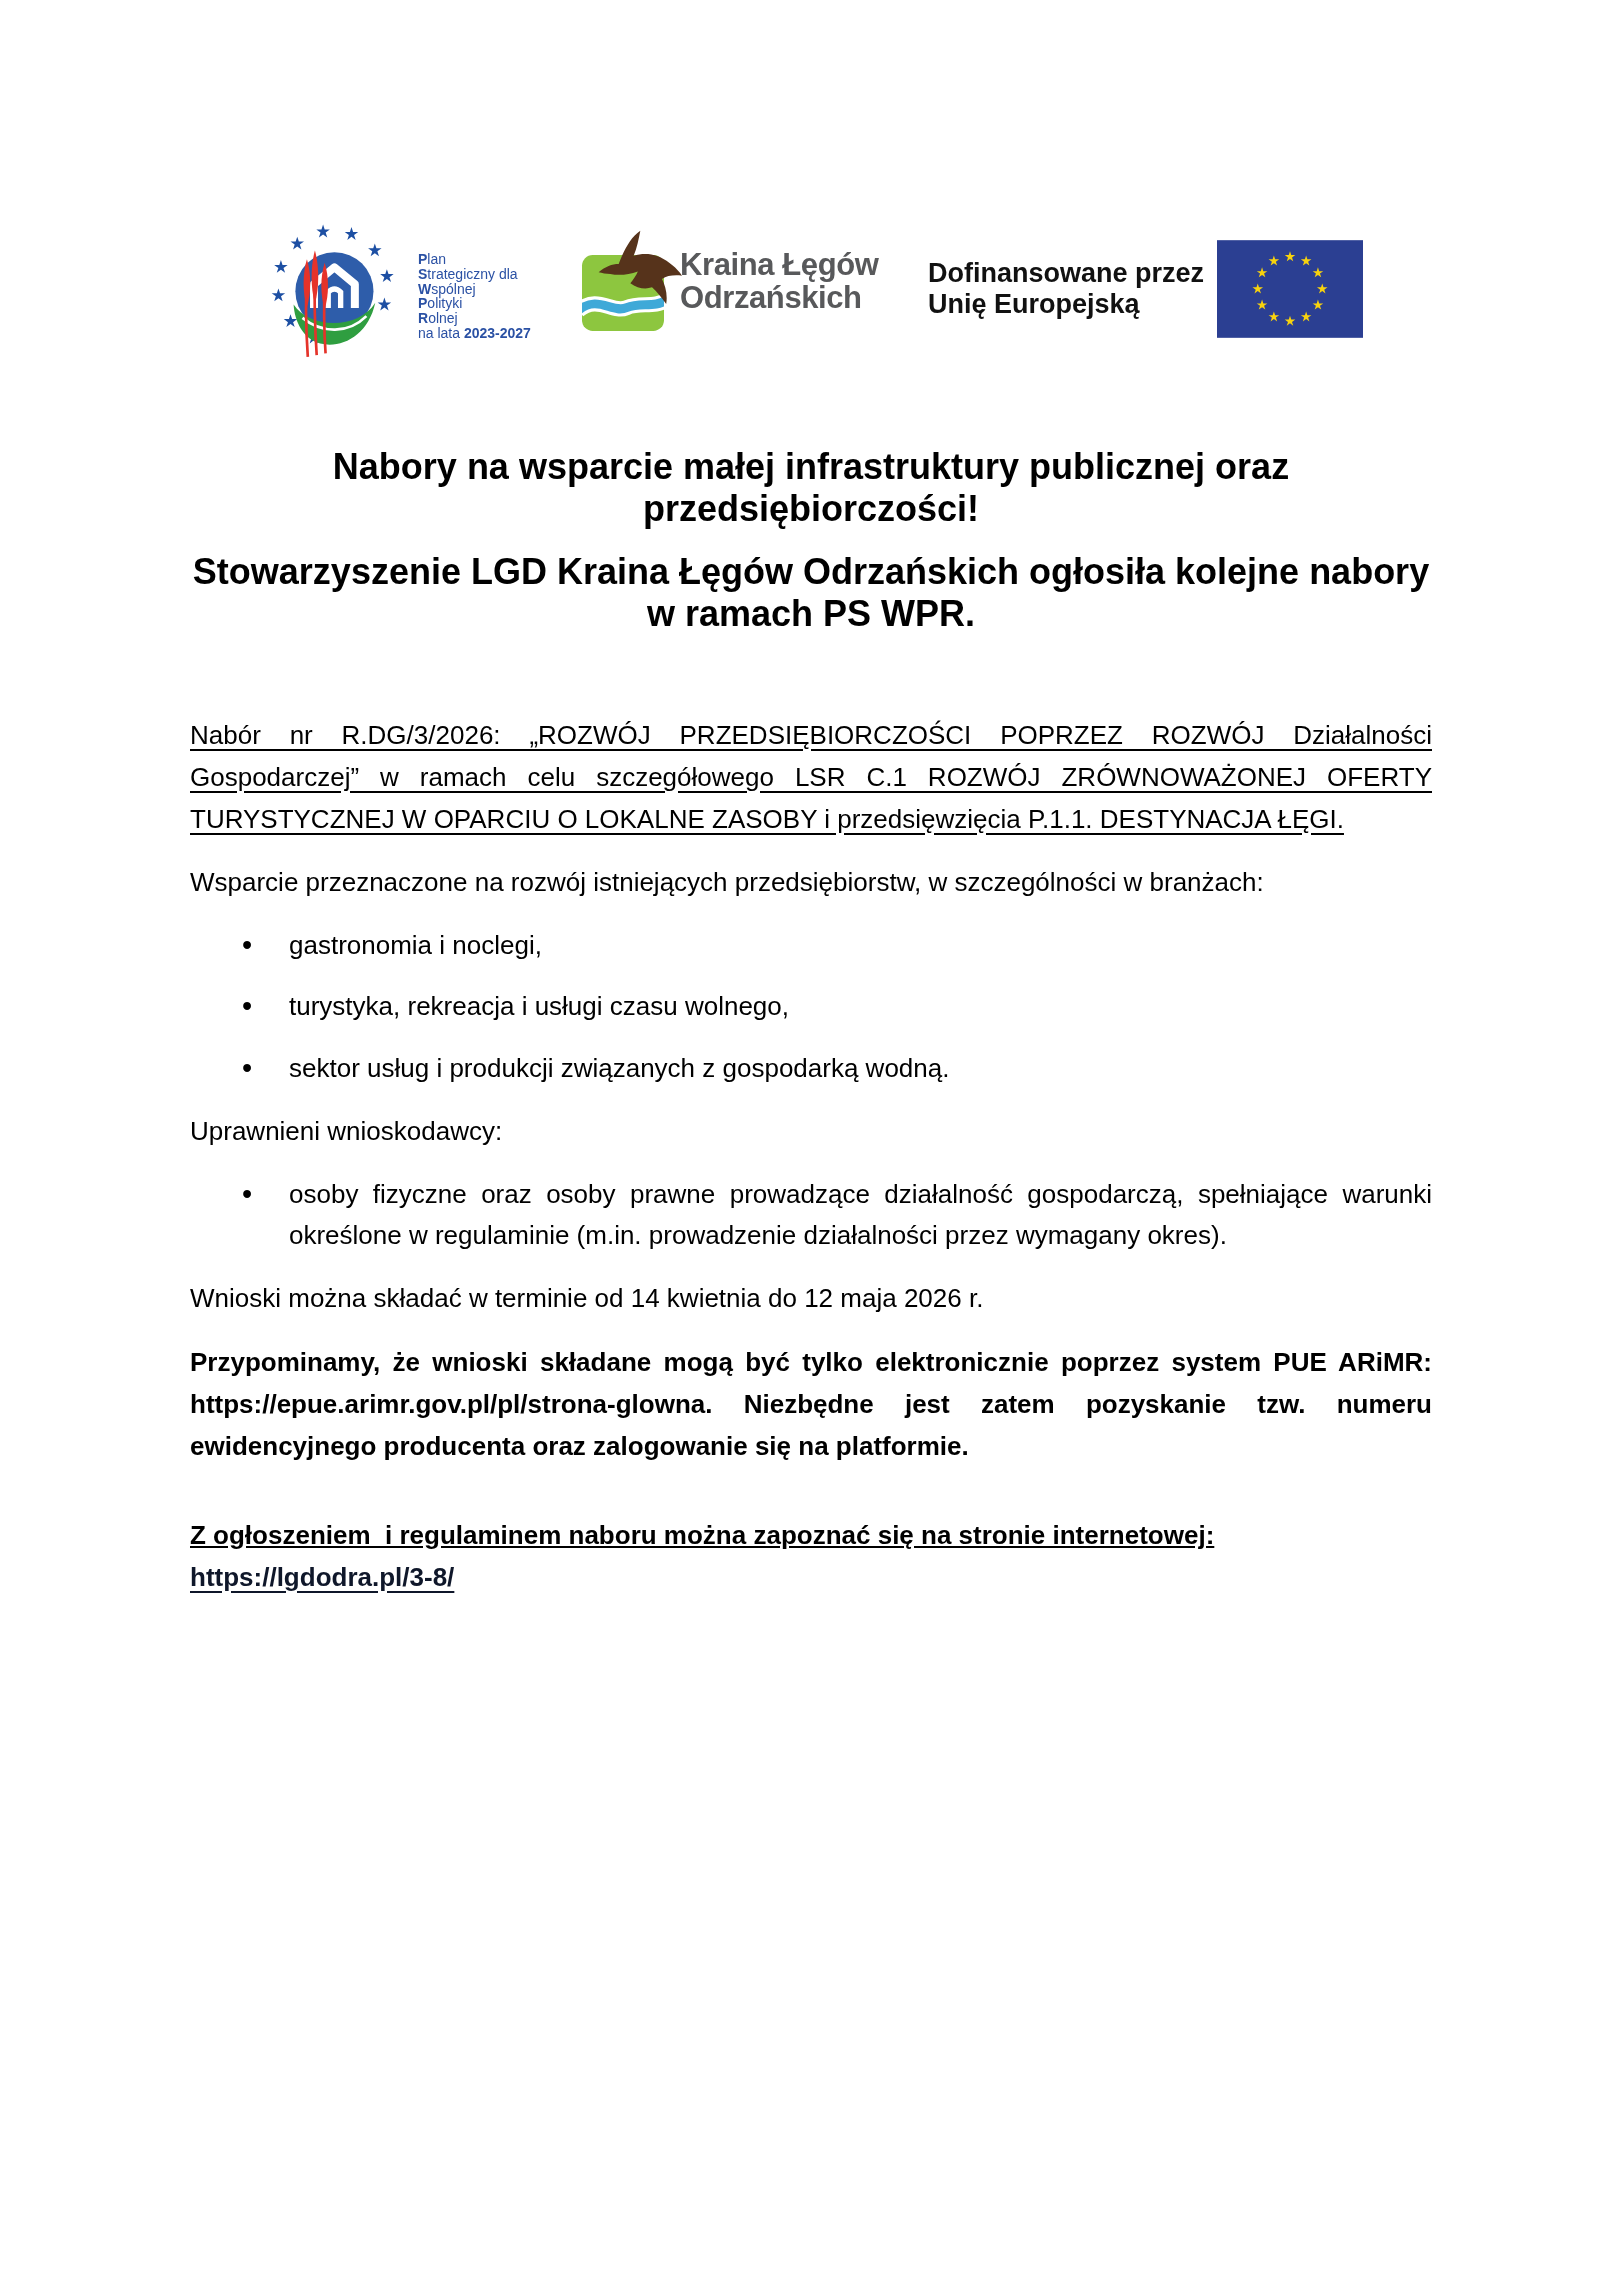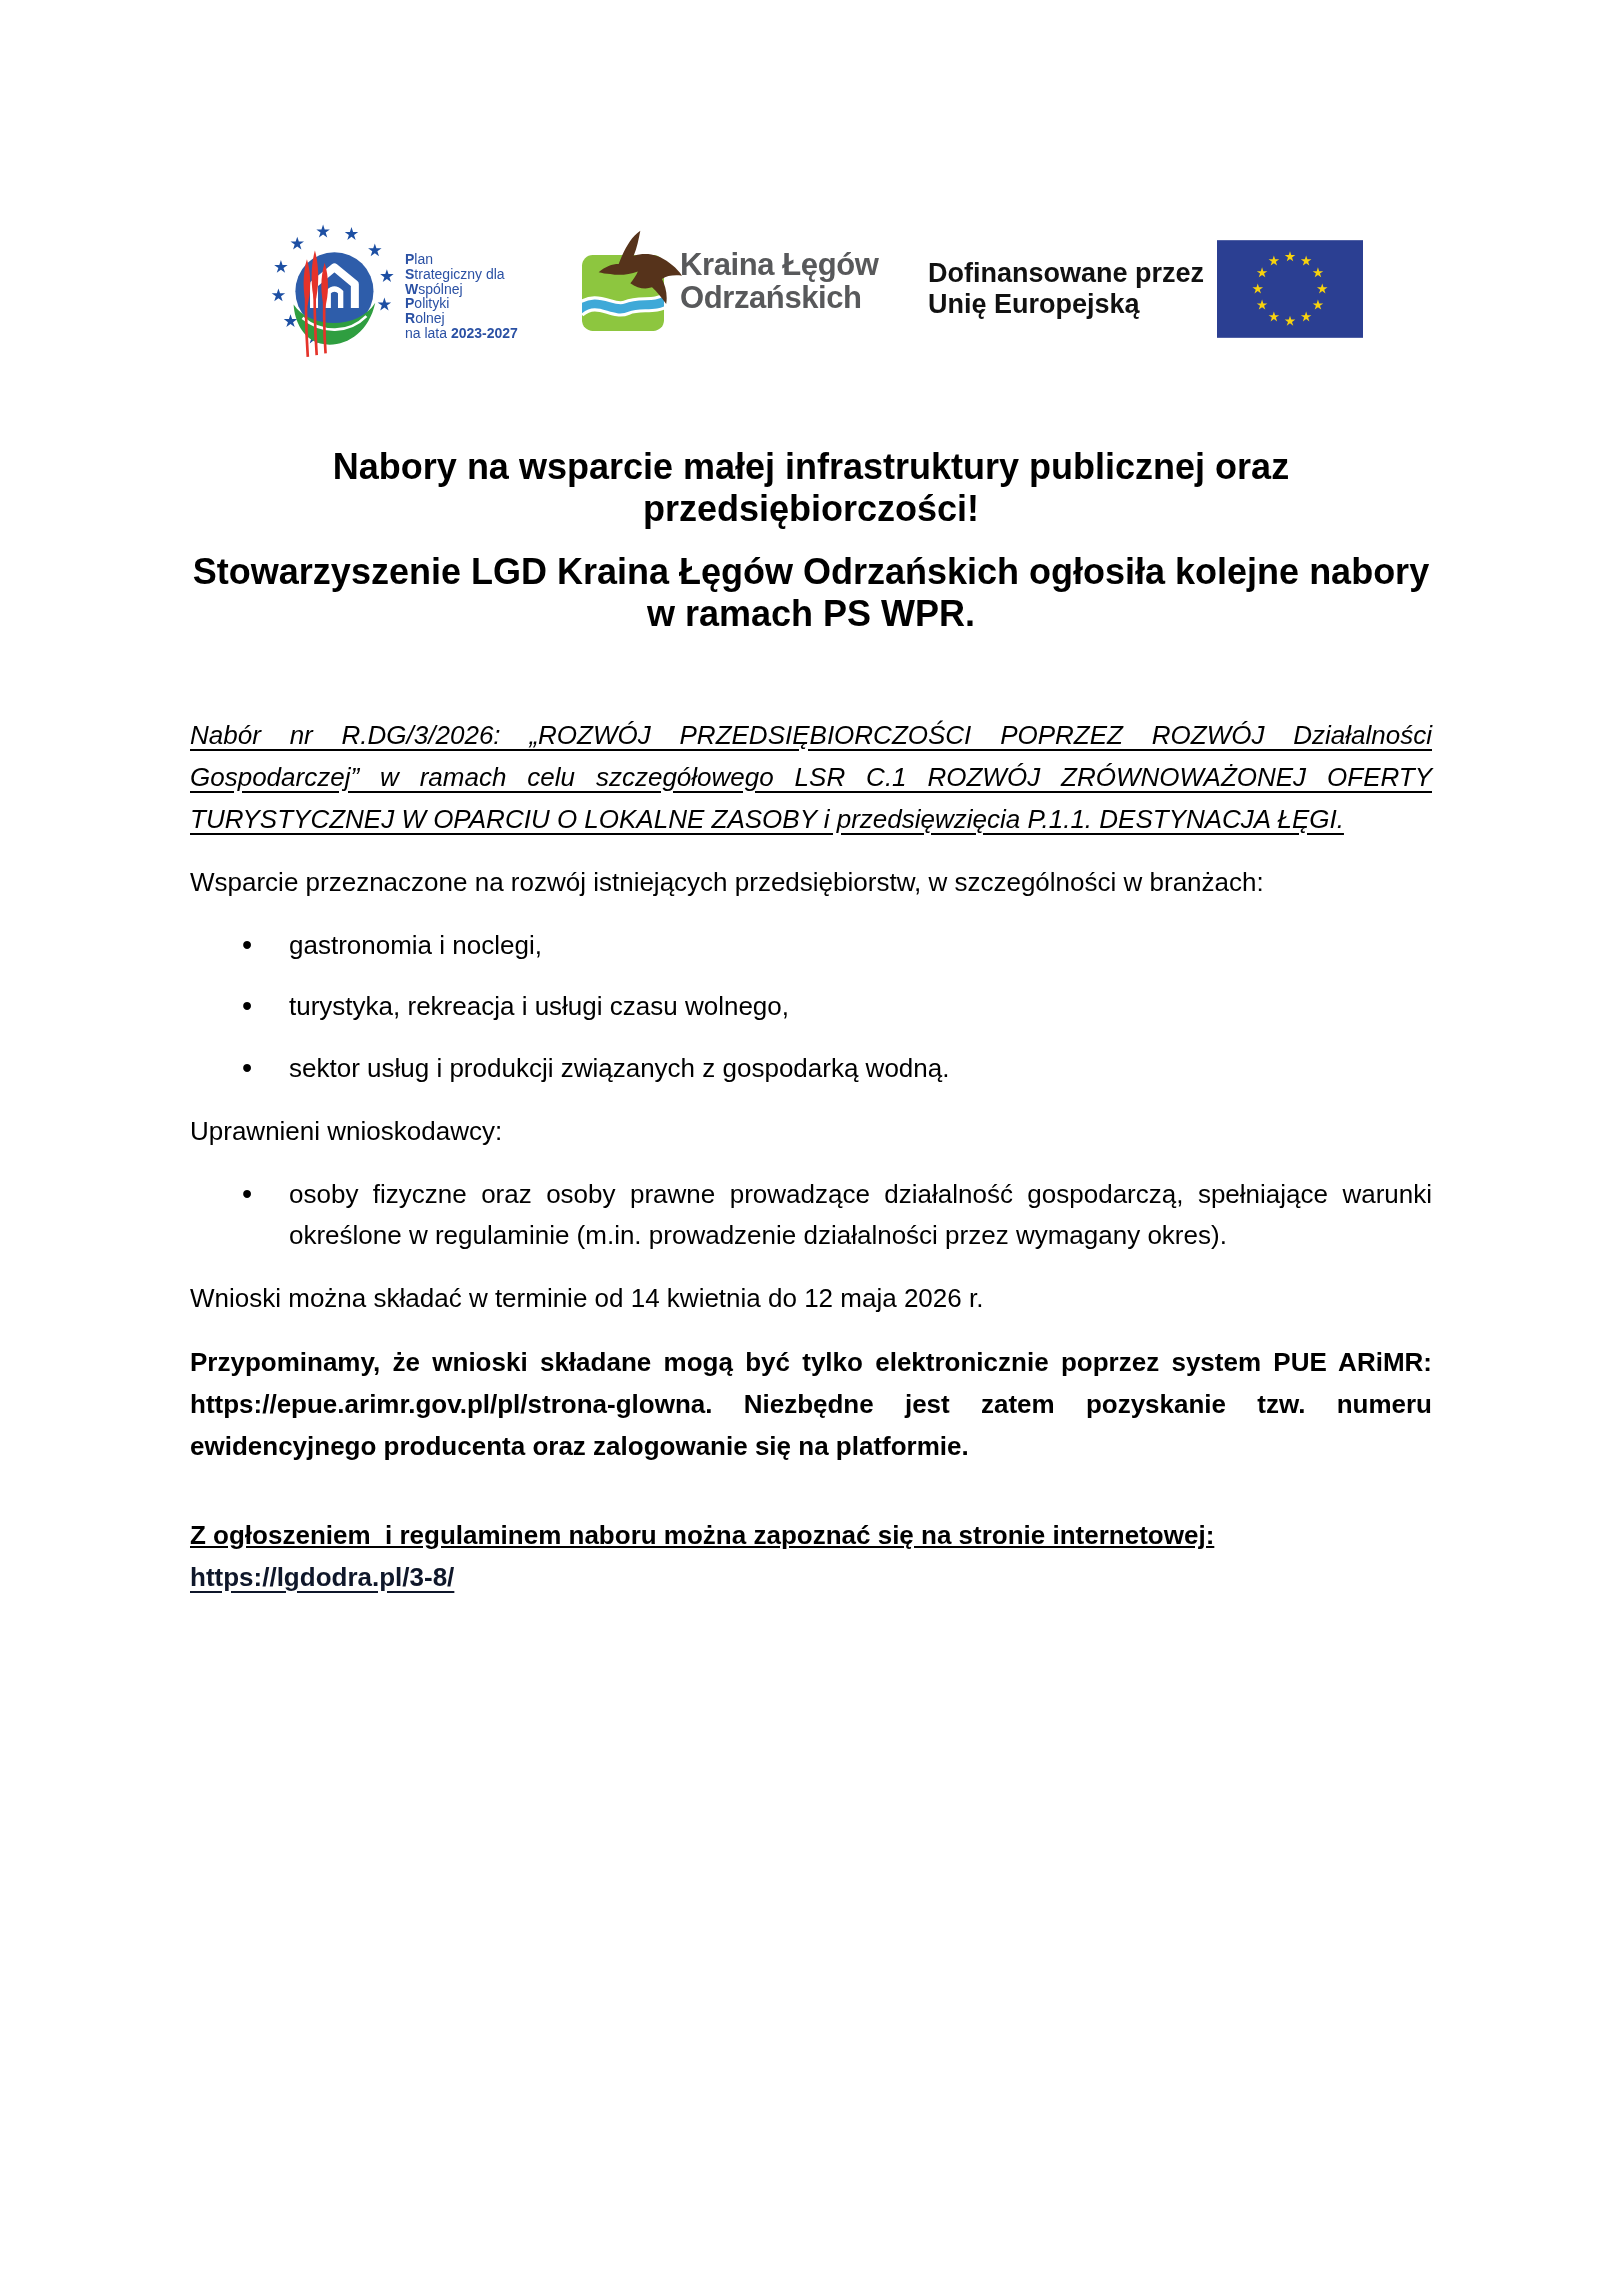--- a/index.html
+++ b/index.html
@@ -7,42 +7,42 @@
     width:1622px;height:2293px;background:#ffffff;position:relative;
     font-family:"Liberation Sans",sans-serif;color:#000;
     -webkit-font-smoothing:antialiased;overflow:hidden;
   }
   
   .logo-header{position:absolute;left:0;top:0;width:1622px;height:412px;}
   .logo-group{position:absolute;}
   
   .pswpr{left:262px;top:222px;width:269px;height:143px;display:flex;}
   .pswpr-mark{width:136px;height:142px;flex:0 0 auto;}
-  .pswpr-text{margin-left:7px;margin-top:30px;font-size:14px;line-height:14.8px;color:#2b51a4;}
+  .pswpr-text{margin-left:20px;margin-top:30px;font-size:14px;line-height:14.8px;color:#2b51a4;}
   .pswpr-text b{font-weight:bold;}
   
   .klo{left:580px;top:226px;width:322px;height:143px;}
   .klo-square{position:absolute;left:1.8px;top:29px;width:82px;height:76px;border-radius:10.7px;
     background:#8dc63f;overflow:hidden;}
   .klo-river{position:absolute;left:0;top:0;width:82px;height:76px;}
   .klo-bird{position:absolute;left:7.2px;top:0px;width:100px;height:86px;}
   .klo-text{position:absolute;left:100px;top:21.5px;color:#58595b;font-size:31px;line-height:33px;
     font-weight:bold;letter-spacing:-0.4px;}
   
   .eu{left:913px;top:233px;width:484px;height:107px;}
   .eu-text{position:absolute;right:193px;top:25px;text-align:left;font-weight:bold;
     font-size:27px;line-height:31px;color:#111;}
   .eu-flag{position:absolute;right:34px;top:7.2px;width:146px;height:98px;display:block;}
   
   .doc{position:absolute;left:190px;top:446px;width:1242px;font-size:26px;line-height:42px;}
   .doc h1,.doc h2{font-size:36px;line-height:42px;font-weight:bold;text-align:center;margin:0;}
   .doc h2{margin-top:20.6px;}
   .doc p{margin:0 0 21.5px 0;}
   .para-nabor{margin-top:79px !important;text-align:justify;text-decoration:underline;
-    text-underline-offset:5.4px;font-style:italic;}
+    text-underline-offset:5.4px;}
   .justify{text-align:justify;}
   .bold{font-weight:bold;}
   .mt-md{margin-top:47px !important;}
   ul{list-style:none;margin:0 0 0 0;padding:0;}
   ul li{position:relative;padding-left:99px;margin-bottom:20.6px;line-height:41px;}
   ul li::before{content:"•";position:absolute;left:52px;top:0;font-size:29px;}
   ul{margin-bottom:21.5px;}
   .link{color:#0f172a;font-weight:bold;text-decoration:underline;text-underline-offset:4.5px;}
   .pre{white-space:pre-wrap;text-decoration:underline;}
 </style>

